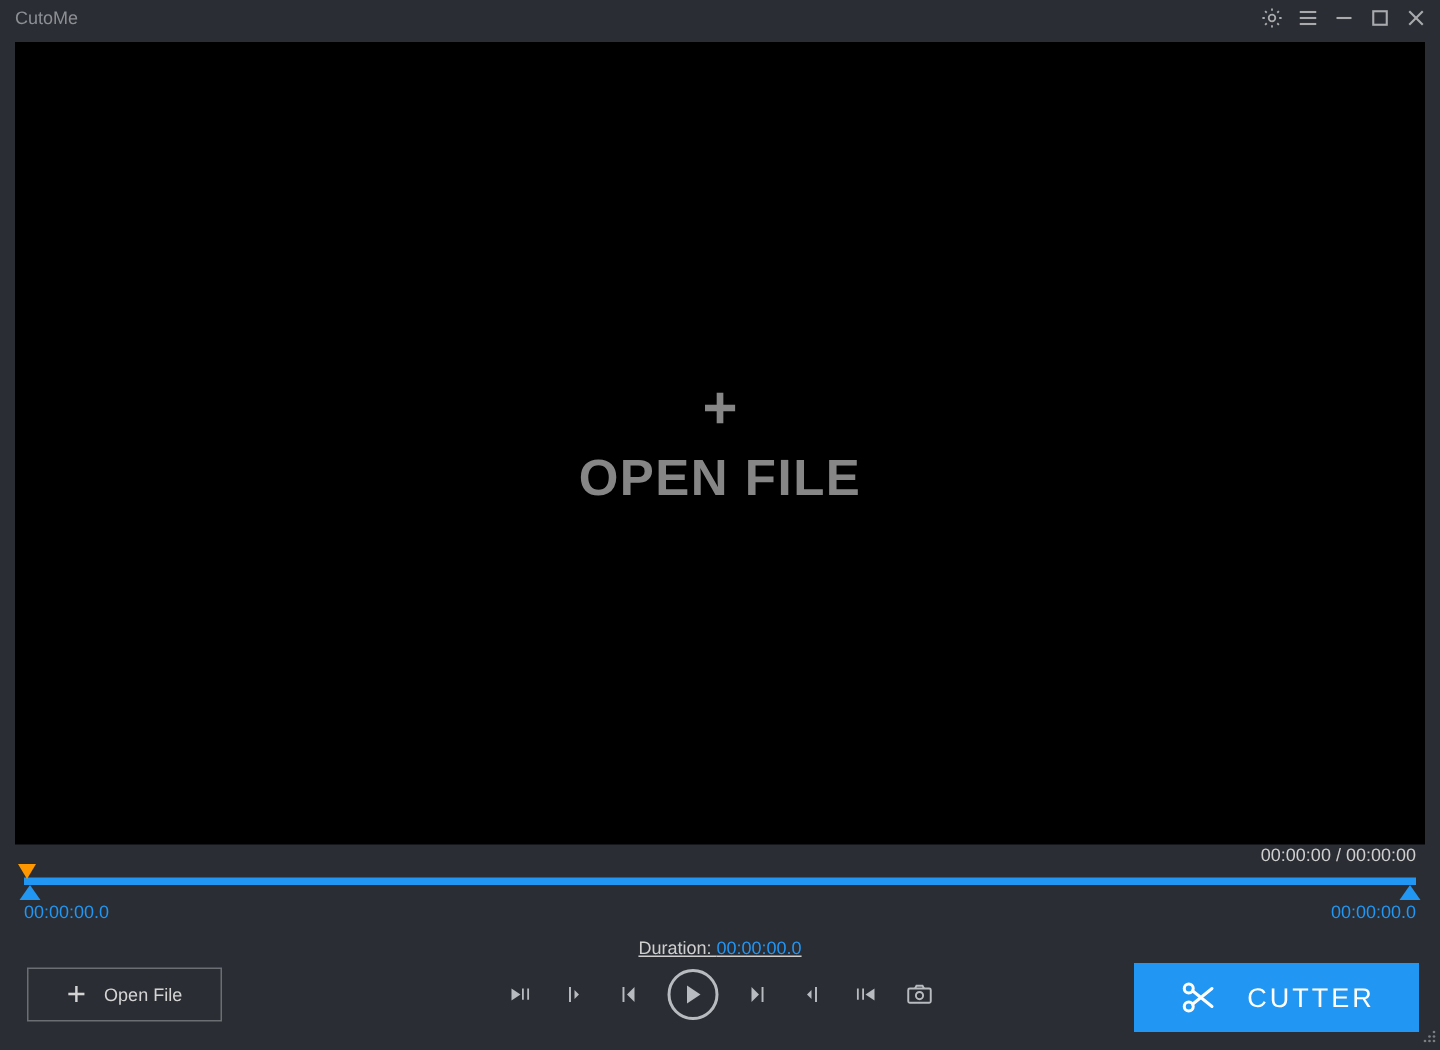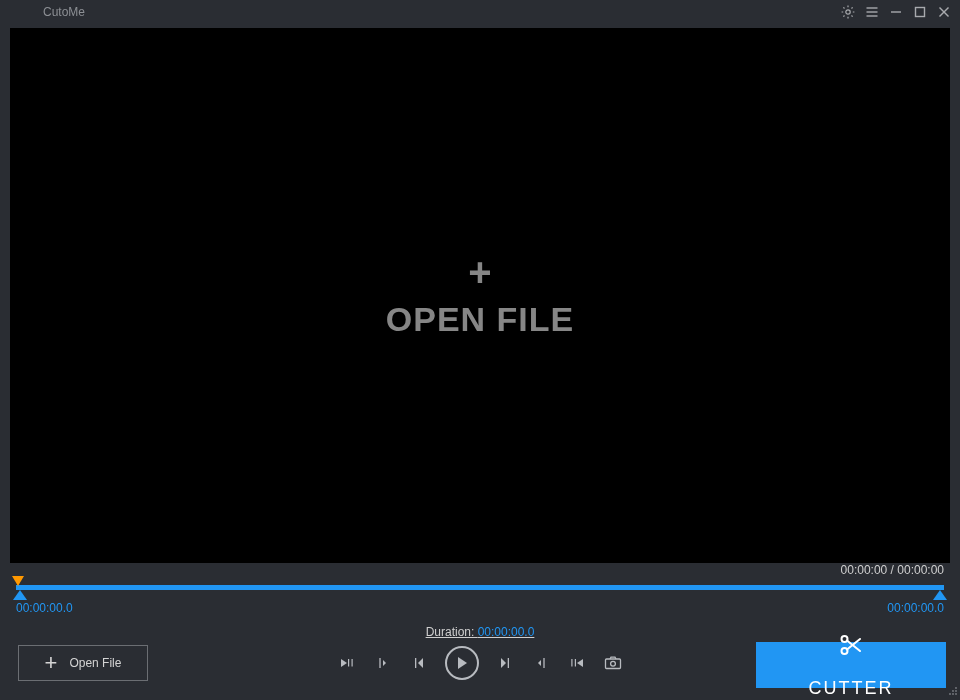--- a/index.html
+++ b/index.html
@@ -22,21 +22,20 @@
       display: flex;
       align-items: center;
       justify-content: space-between;
       height: 24px;
       padding: 0 6px 0 10px;
       background: #2a2d33;
     }
     .title-text {
       font-size: 12px;
       color: #8c8f94;
-      margin-left: 33px;
     }
     .window-controls {
       display: flex;
       align-items: center;
       gap: 4px;
     }
     .window-controls .ctl {
       width: 20px;
       height: 20px;
       display: flex;
@@ -215,21 +214,20 @@
       background: #2196f3;
       color: #fff;
       display: flex;
       align-items: center;
       justify-content: center;
       gap: 20px;
       font-size: 18px;
       font-weight: 500;
       letter-spacing: 2px;
       cursor: pointer;
-      flex-direction: column;
     }
     .cutter-btn .scissors {
       display: flex;
       align-items: center;
     }
     
     .resize-grip {
       position: absolute;
       right: 2px;
       bottom: 2px;

